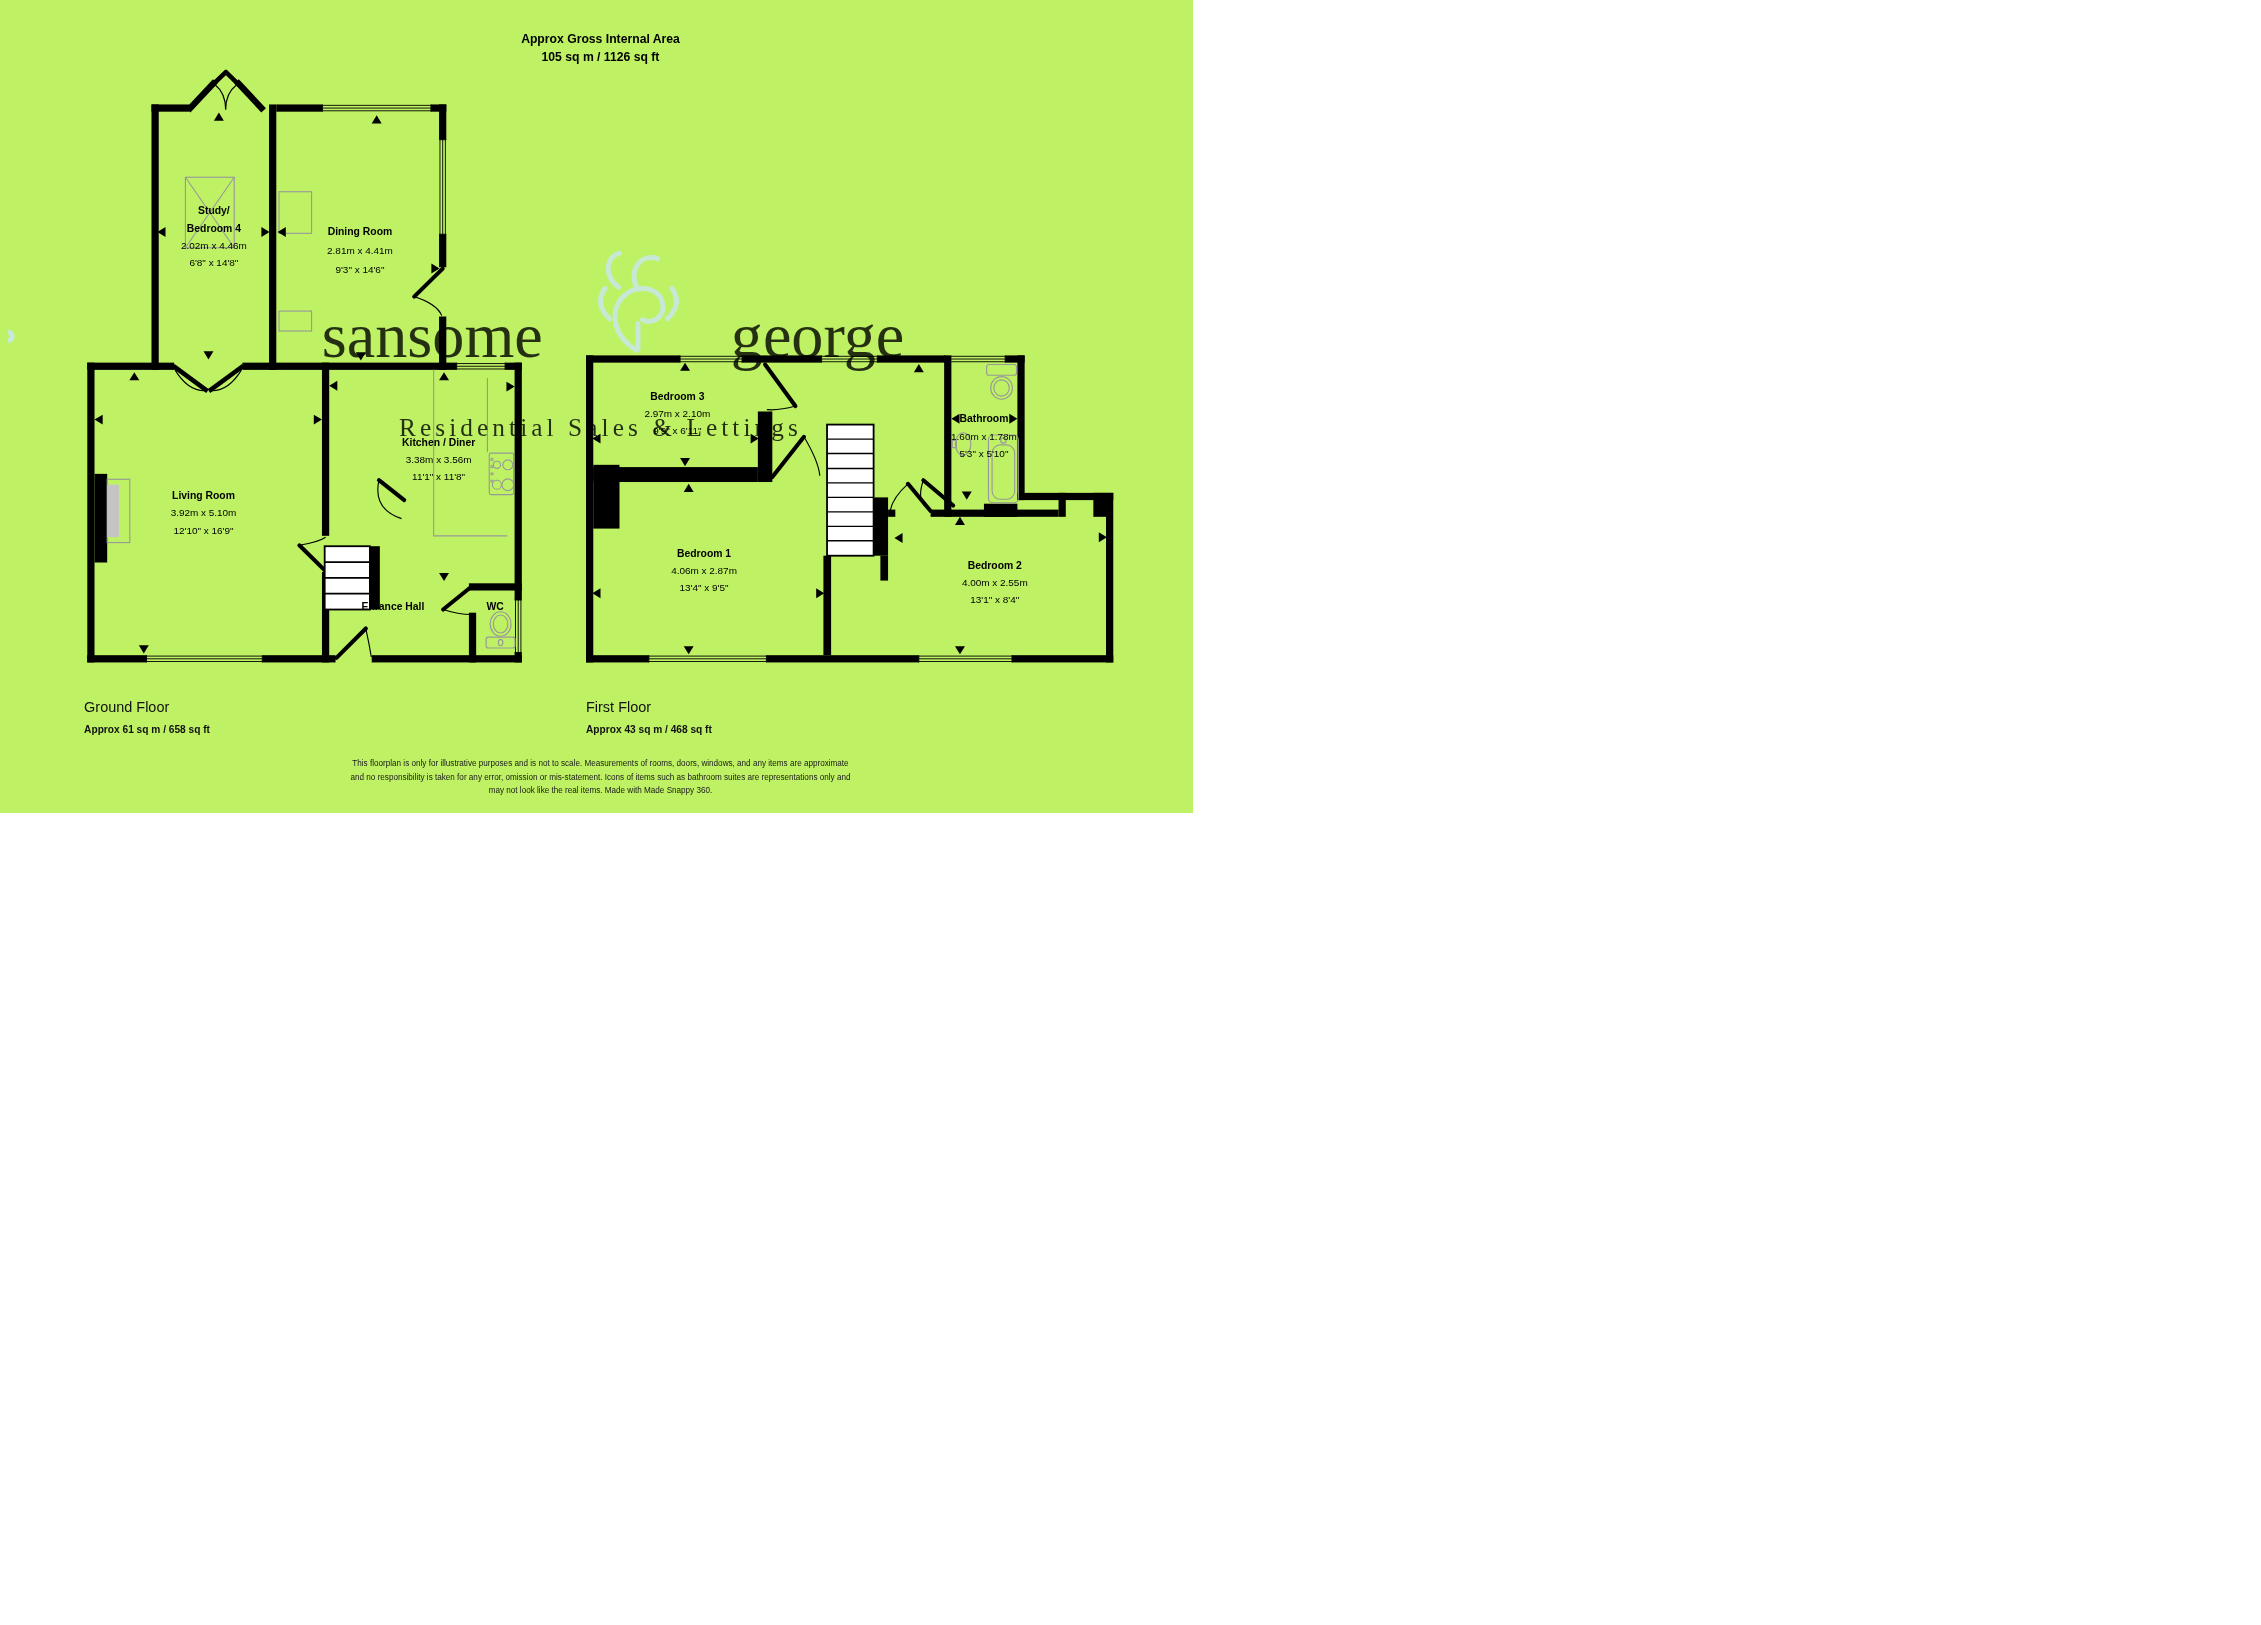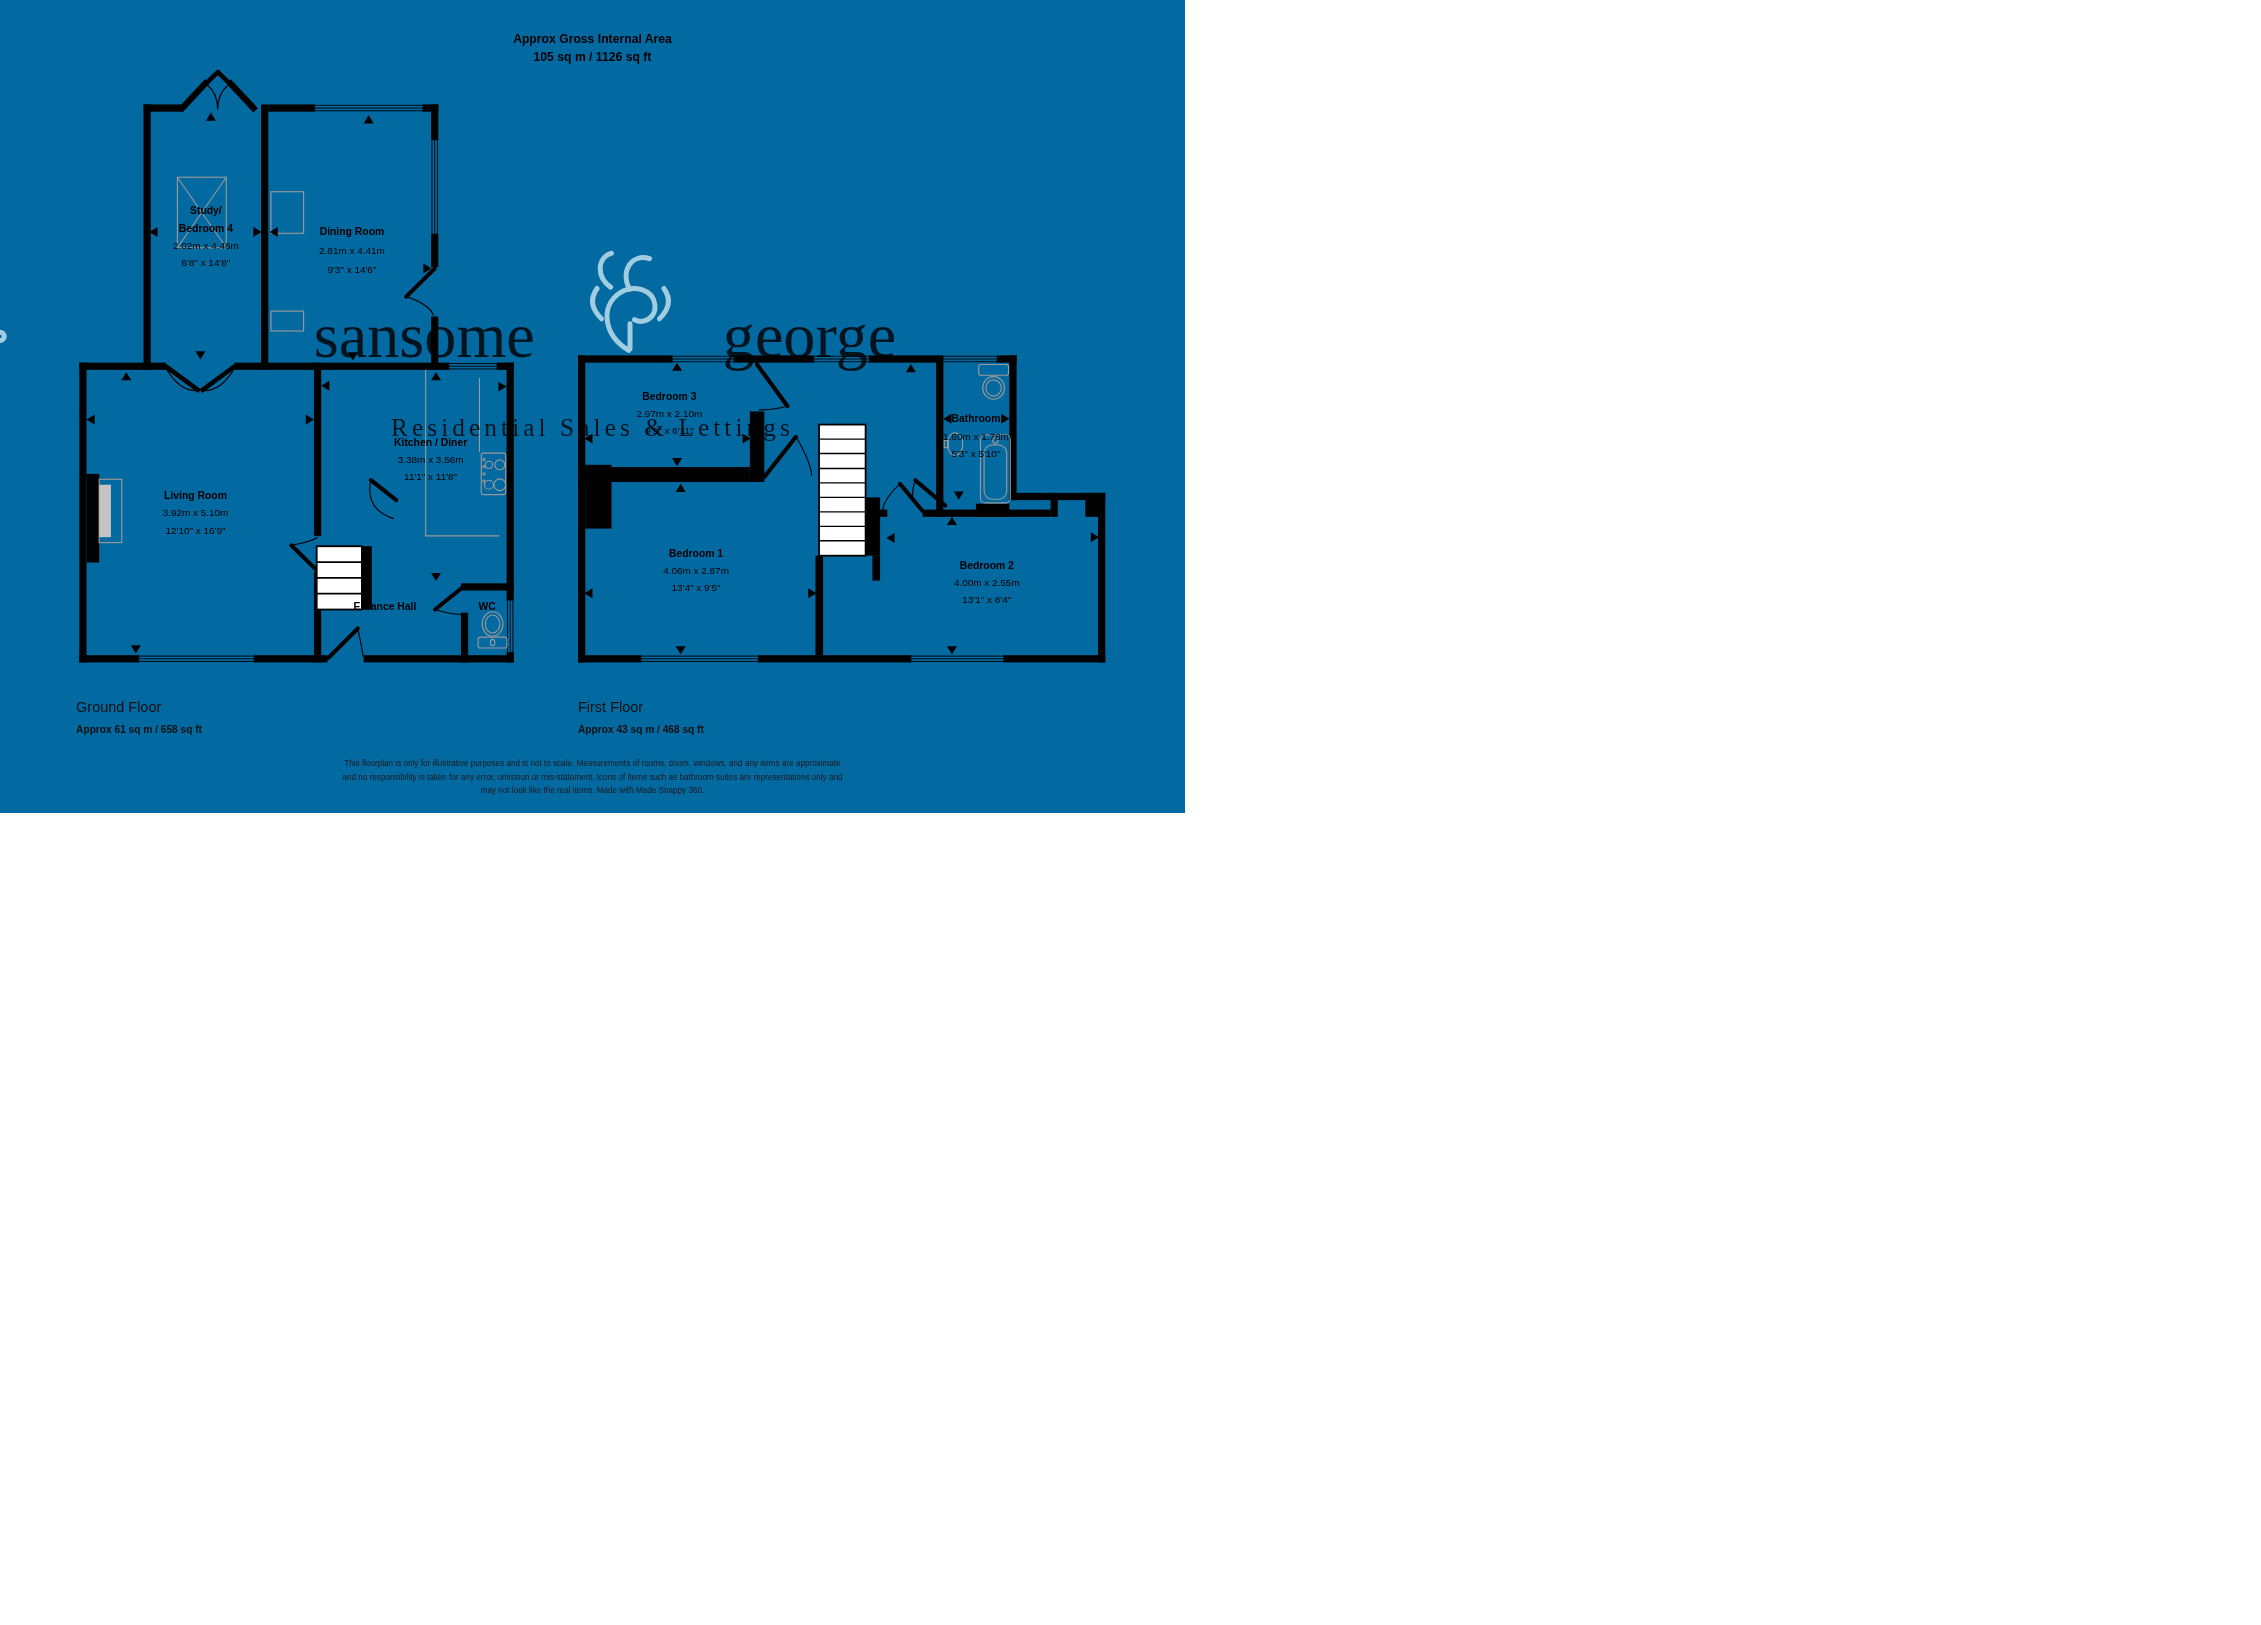--- a/index.html
+++ b/index.html
@@ -1,17 +1,17 @@
 <!DOCTYPE html>
 <html style="font-size:7.2px"><head>
 <meta charset="utf-8">
 <style>
   html,body{margin:0;padding:0;background:#ffffff;}
-  .canvas{position:relative;width:1185px;height:813px;background:#0369a1;
-          font-family:"Liberation Sans",sans-serif;}
+  .canvas{position:relative;width:1185px;height:813px;background:#bef264;
+          font-family:"Liberation Sans",sans-serif;padding-left:8px;}
   svg{display:block;}
   svg text{font-family:"Liberation Sans",sans-serif;fill:#000;}
   .t-title{font-size:27px;font-weight:bold;text-anchor:middle;}
   .t-name{font-size:23px;font-weight:bold;text-anchor:middle;}
   .t-dim{font-size:22px;text-anchor:middle;}
   .t-floor{font-size:32px;fill:#111;}
   .t-area{font-size:22.5px;font-weight:bold;fill:#111;}
   .t-foot{font-size:18px;text-anchor:middle;fill:#1a1a1a;}
   .wall{fill:#000;}
   .leaf{stroke:#000;stroke-width:9;stroke-linecap:round;fill:none;}

